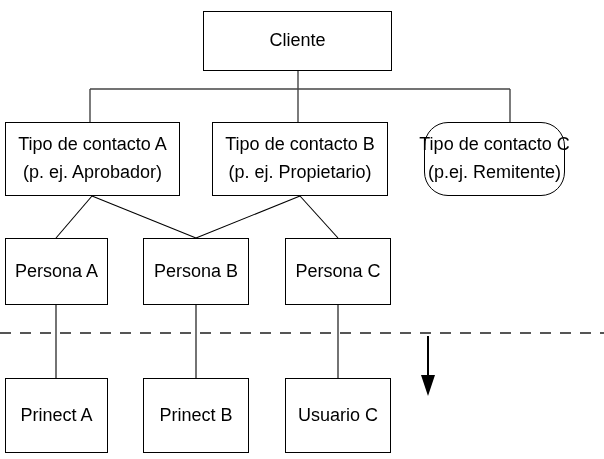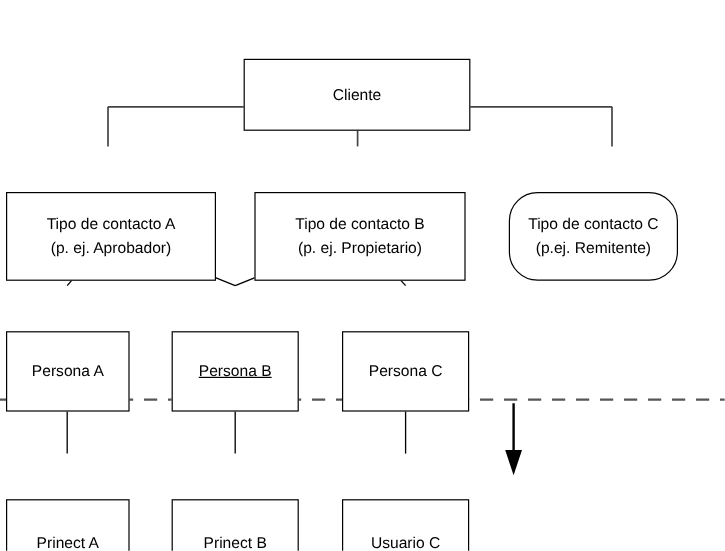--- a/index.html
+++ b/index.html
@@ -33,24 +33,23 @@
   .node-box {
     position: absolute;
     box-sizing: border-box;
     border: 1px solid #000000;
     background: #ffffff;
     display: flex;
     flex-direction: column;
     align-items: center;
     justify-content: center;
     text-align: center;
-    font-size: 13px;
+    font-size: 18px;
     line-height: 1.55;
     color: #000000;
-    margin-top: 38px;
   }
   .node-line {
     display: block;
     white-space: nowrap;
   }
   .annotation {
     position: absolute;
     font-size: 12.5px;
     line-height: 1.32;
     color: #000000;
@@ -105,21 +104,21 @@
 
   <div class="node-box" style="left:424px; top:122px; width:141px; height:74px;border-radius:24px;">
     <span class="node-line">Tipo de contacto C</span>
     <span class="node-line">(p.ej. Remitente)</span>
   </div>
 
   <div class="node-box" style="left:5px; top:238px; width:103px; height:67px;align-items:center;">
     <span class="node-line">Persona A</span>
   </div>
 
-  <div class="node-box" style="left:143px; top:238px; width:106px; height:67px;text-decoration:underline;">
+  <div class="node-box" style="left:143px; top:238px; width:106px; height:67px;">
     <span class="node-line">Persona B</span>
   </div>
 
   <div class="node-box" style="left:285px; top:238px; width:106px; height:67px;">
     <span class="node-line">Persona C</span>
   </div>
 
   <div class="node-box" style="left:5px; top:378px; width:103px; height:75px;">
     <span class="node-line">Prinect A</span>
   </div>

